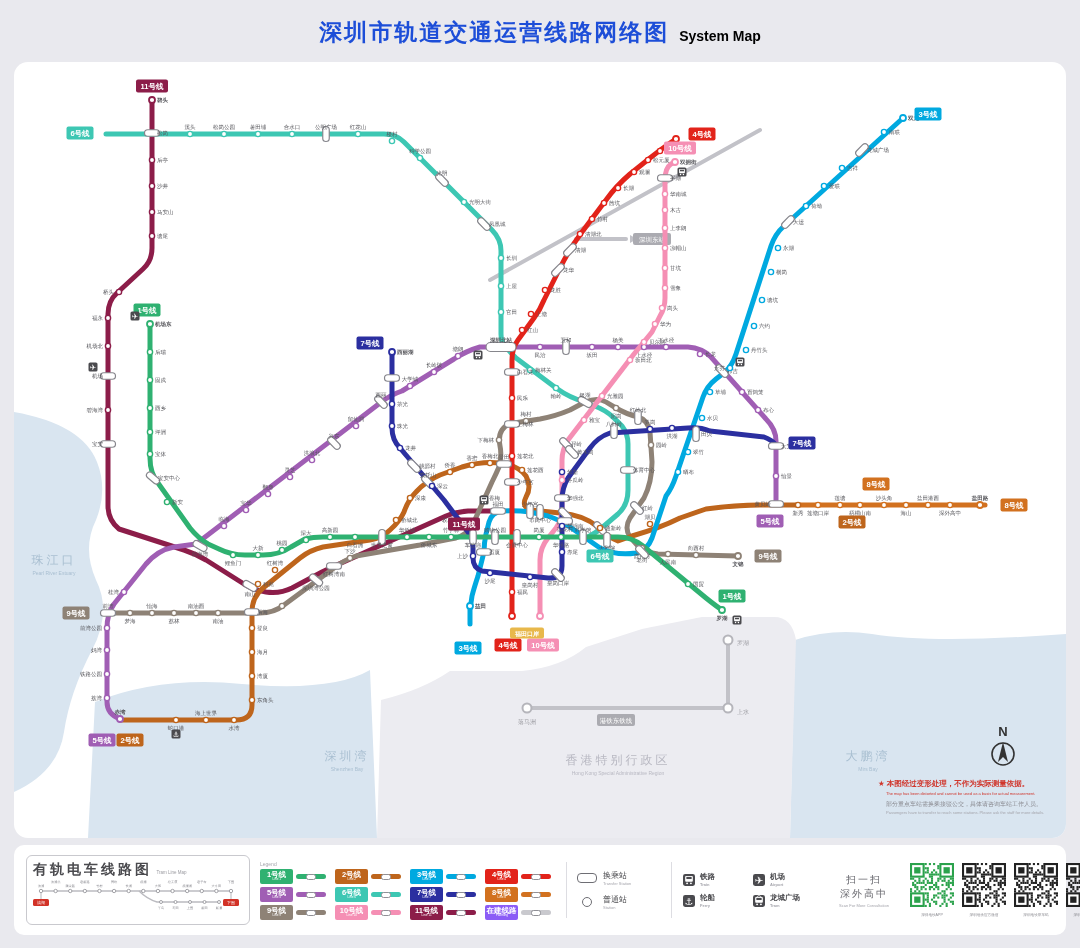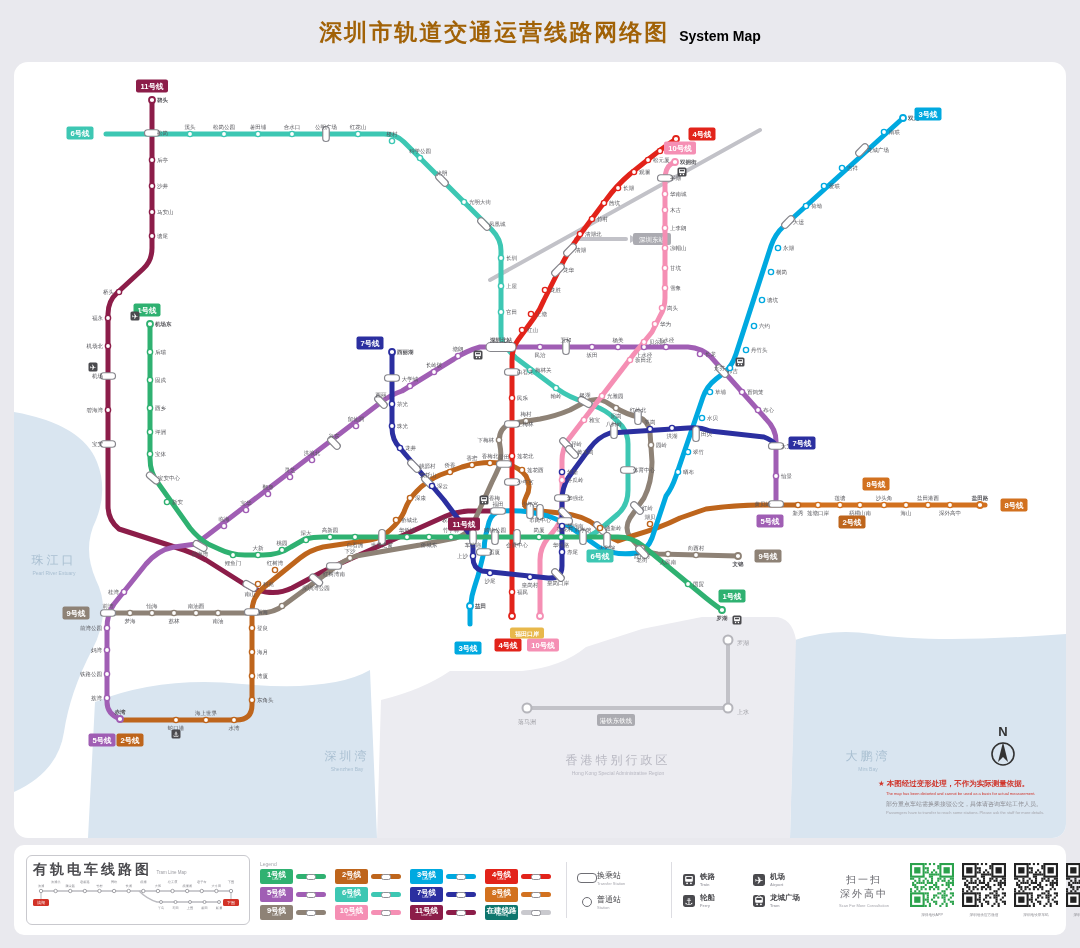--- a/index.html
+++ b/index.html
@@ -1,39 +1,39 @@
 <!DOCTYPE html>
 <html><head>
 <meta charset="utf-8">
 <style>
   html,body{margin:0;padding:0;background:#E9E9EE;width:1080px;height:948px;position:relative;
     font-family:"Liberation Sans","DejaVu Sans",sans-serif;}
   #header{position:absolute;top:8px;left:0;width:1080px;height:48px;display:flex;align-items:center;justify-content:center;gap:10px;}
-  #header .zh{font-size:23px;font-weight:bold;color:#a16207;letter-spacing:2px;}
+  #header .zh{font-size:23px;font-weight:bold;color:#1d4ed8;letter-spacing:2px;}
   #header .en{font-size:14px;font-weight:bold;color:#000000;padding-top:8px;}
   #map-panel{position:absolute;left:14px;top:62px;width:1052px;height:776px;background:#fff;border-radius:14px;overflow:hidden;}
   #map-svg{position:absolute;left:0;top:0;}
   #footer-panel{position:absolute;left:14px;top:845px;width:1052px;height:90px;background:#fff;border-radius:10px;
     display:flex;align-items:center;padding:0 12px;box-sizing:border-box;gap:10px;}
   .fdiv{width:1px;height:56px;background:#DDDDE2;flex:0 0 auto;}
   #tram-box{flex:0 0 auto;width:224px;height:70px;border:1px solid #C9C9CE;border-radius:6px;padding:4px 6px 2px;box-sizing:border-box;}
   #tram-box .t1{font-size:14px;font-weight:bold;color:#4A4A4E;letter-spacing:3px;}
   #tram-box .t2{font-size:4.5px;color:#9A9AA0;}
   #legend-block{flex:0 0 auto;width:296px;}
   #legend-block .lt1{font-size:10px;font-weight:bold;color:#6A6A70;letter-spacing:6px;}
   #legend-block .lt2{font-size:5px;color:#A5A5AC;margin-bottom:2px;}
   #legend-grid{display:grid;grid-template-columns:repeat(4,1fr);gap:3px 4px;}
   .lg-item{display:flex;align-items:center;gap:3px;}
   .lg-badge{width:33px;height:15px;border-radius:2px;color:#fff;display:flex;flex-direction:column;align-items:center;justify-content:center;line-height:1;}
   .lg-badge .b1{font-size:7.5px;font-weight:bold;}
   .lg-badge .b2{font-size:3.5px;transform:scale(.9);}
   .lg-seg{position:relative;width:30px;height:5px;border-radius:2.5px;}
   .lg-seg .dot{position:absolute;left:50%;top:50%;width:8px;height:4px;margin:-2.5px 0 0 -5px;background:#fff;border:1px solid #909096;border-radius:2.5px;}
   #types-block{flex:0 0 auto;width:84px;display:flex;flex-direction:column;gap:8px;}
-  .type-row{display:flex;align-items:center;gap:0;}
+  .type-row{display:flex;align-items:center;gap:6px;}
   .type-pill{width:18px;height:8px;border:1.5px solid #6E6E74;border-radius:4px;background:#fff;}
   .type-dot{width:8px;height:8px;border:1.5px solid #6E6E74;border-radius:50%;background:#fff;margin:0 5px;}
   .type-txt .z{font-size:8px;color:#4A4A4E;}
   .type-txt .e{font-size:4px;color:#A5A5AC;}
   #icons-block{flex:0 0 auto;width:136px;display:grid;grid-template-columns:1fr 1fr;gap:6px 4px;}
   .ic-item{display:flex;align-items:center;gap:4px;font-weight:bold;}
   .ic-item .z{font-size:7.5px;color:#4A4A4E;}
   .ic-item .e{font-size:4px;color:#A5A5AC;}
   #scan-block{flex:0 0 auto;width:72px;text-align:center;}
   #scan-block .s1{font-size:10px;font-weight:normal;color:#6A6A70;letter-spacing:2px;}
@@ -839,21 +839,21 @@
         <div class="lg-item">
           <span class="lg-badge" style="background:#8C1D49">
             <span class="b1">11号线</span>
             <span class="b2">Line 11</span>
           </span>
           <span class="lg-seg" style="background:#8C1D49">
             <span class="dot"></span>
           </span>
         </div>
         <div class="lg-item">
-          <span class="lg-badge" style="background:#0f766e">
+          <span class="lg-badge" style="background:#8b5cf6">
             <span class="b1">在建线路</span>
             <span class="b2">Planning</span>
           </span>
           <span class="lg-seg" style="background:#C9C9CE">
             <span class="dot"></span>
           </span>
         </div>
       </div>
   </div>
   <div class="fdiv"></div>

